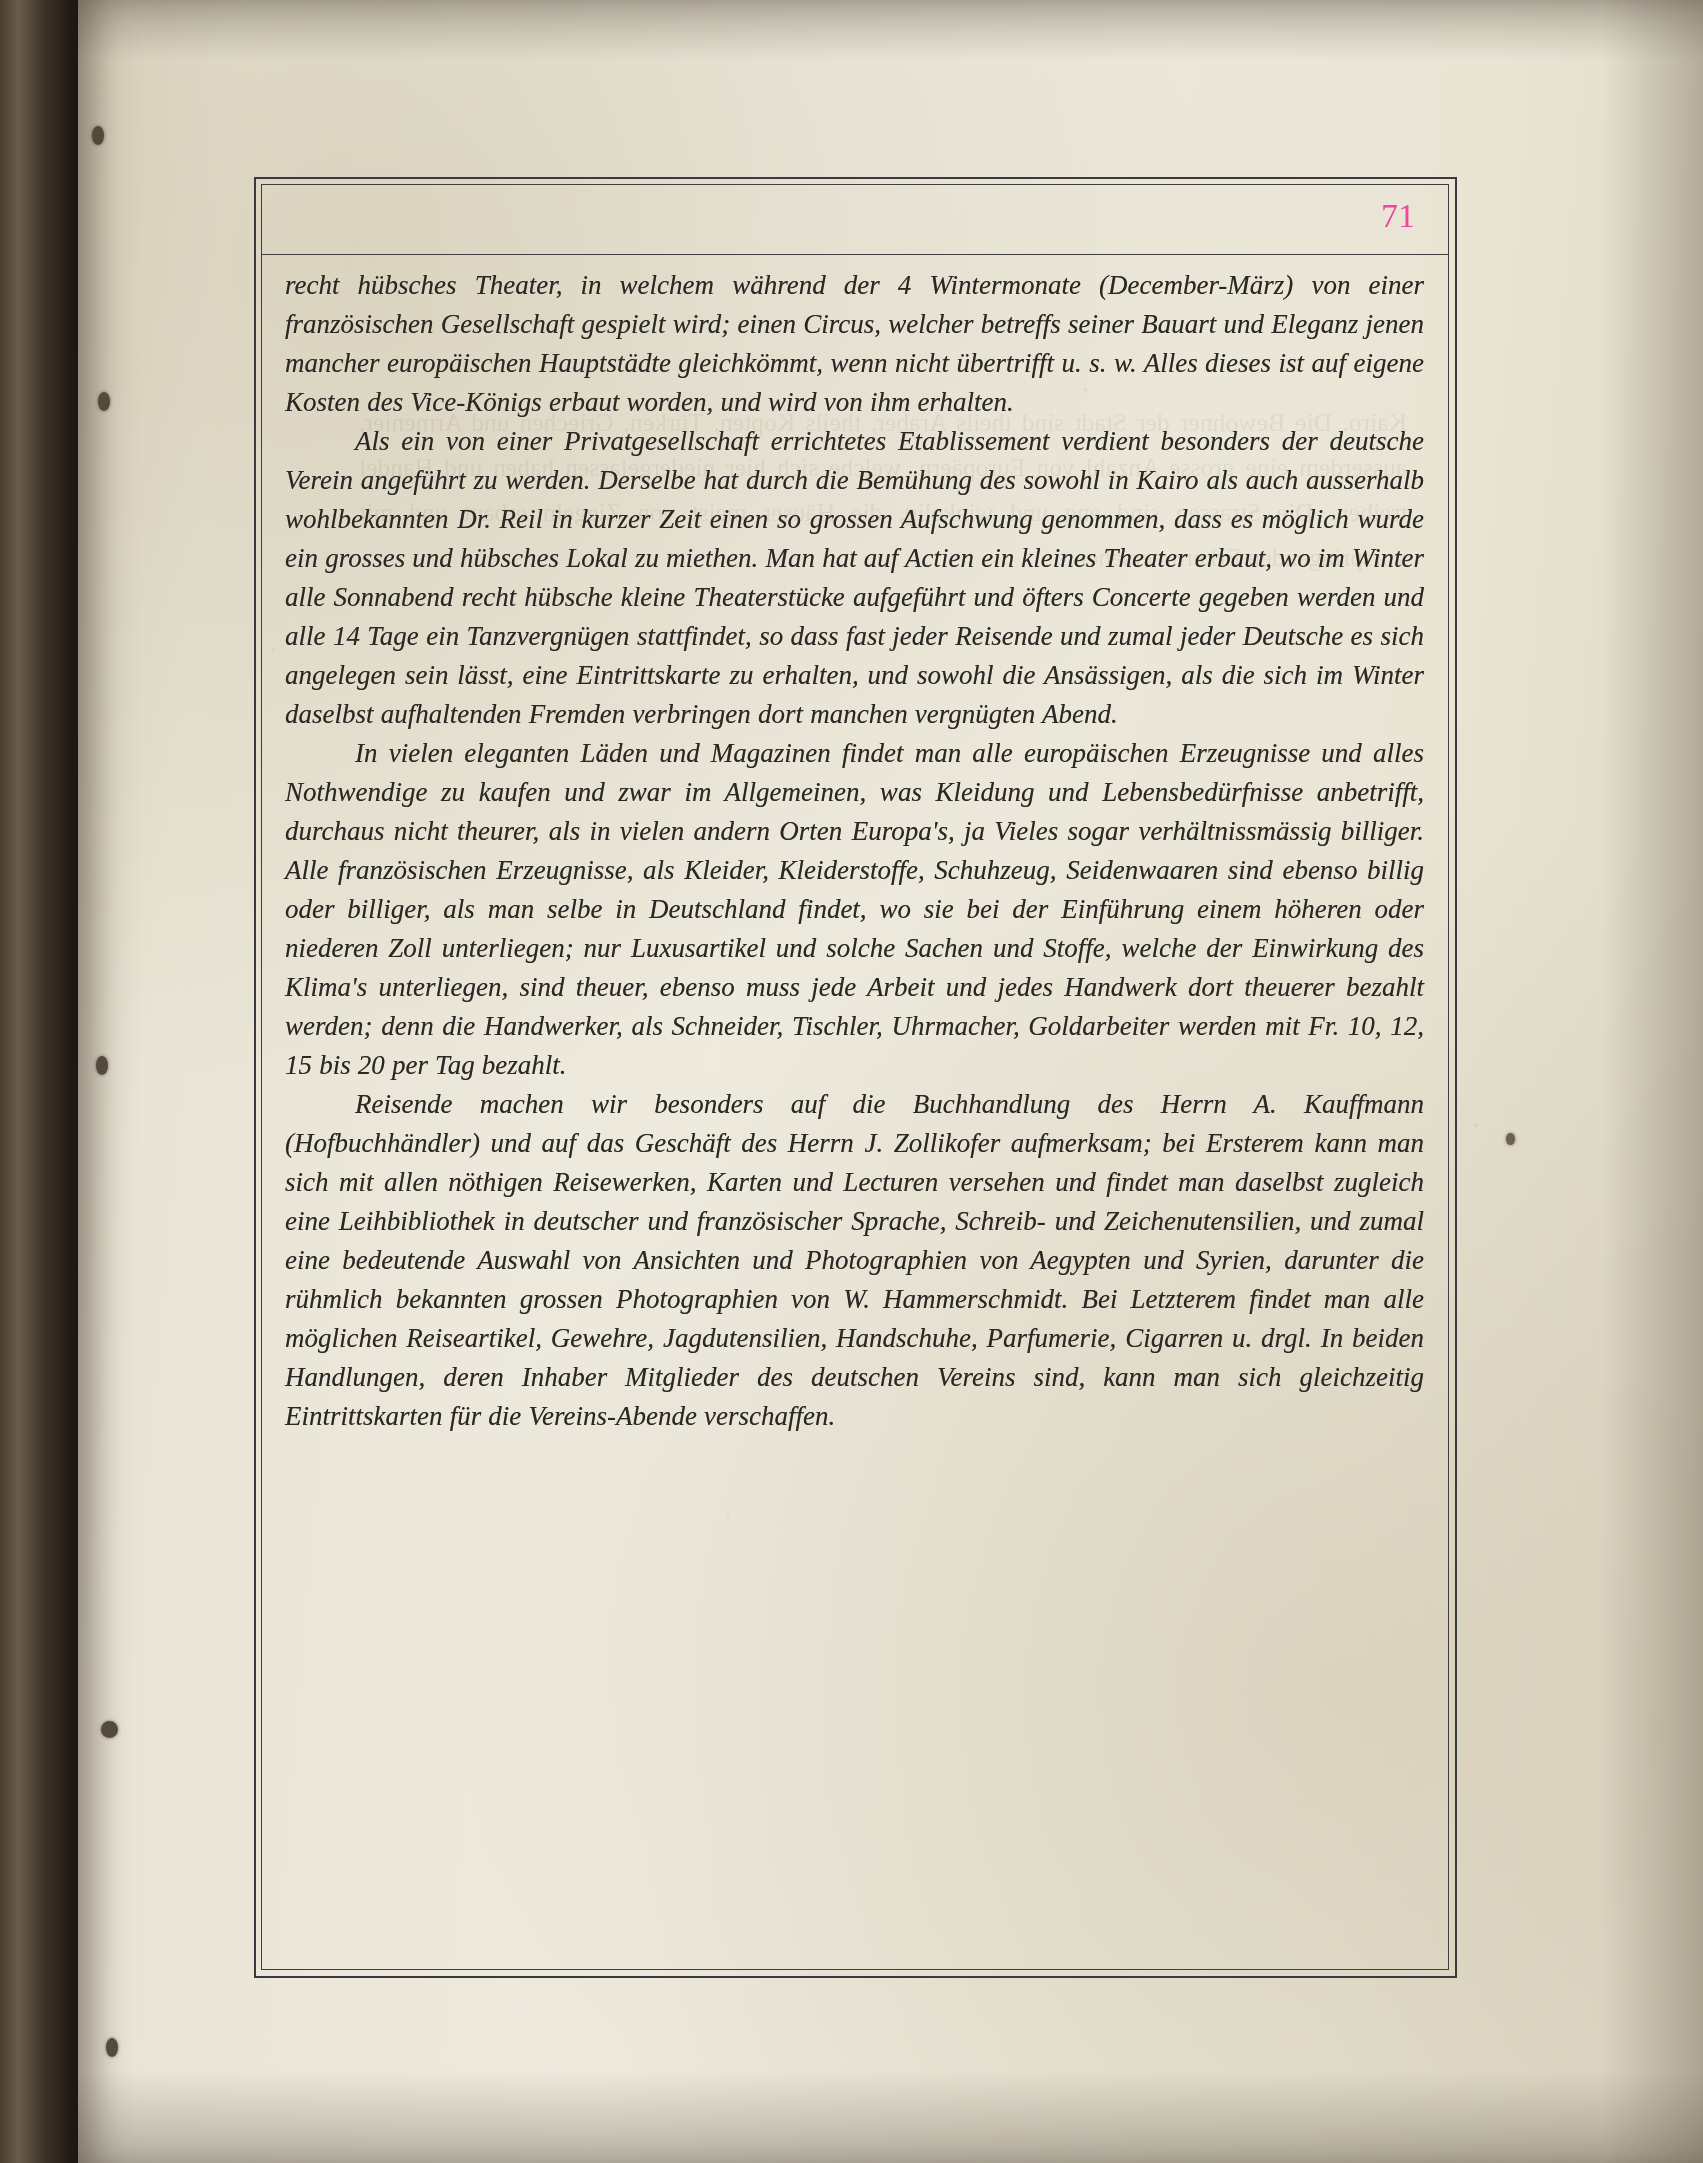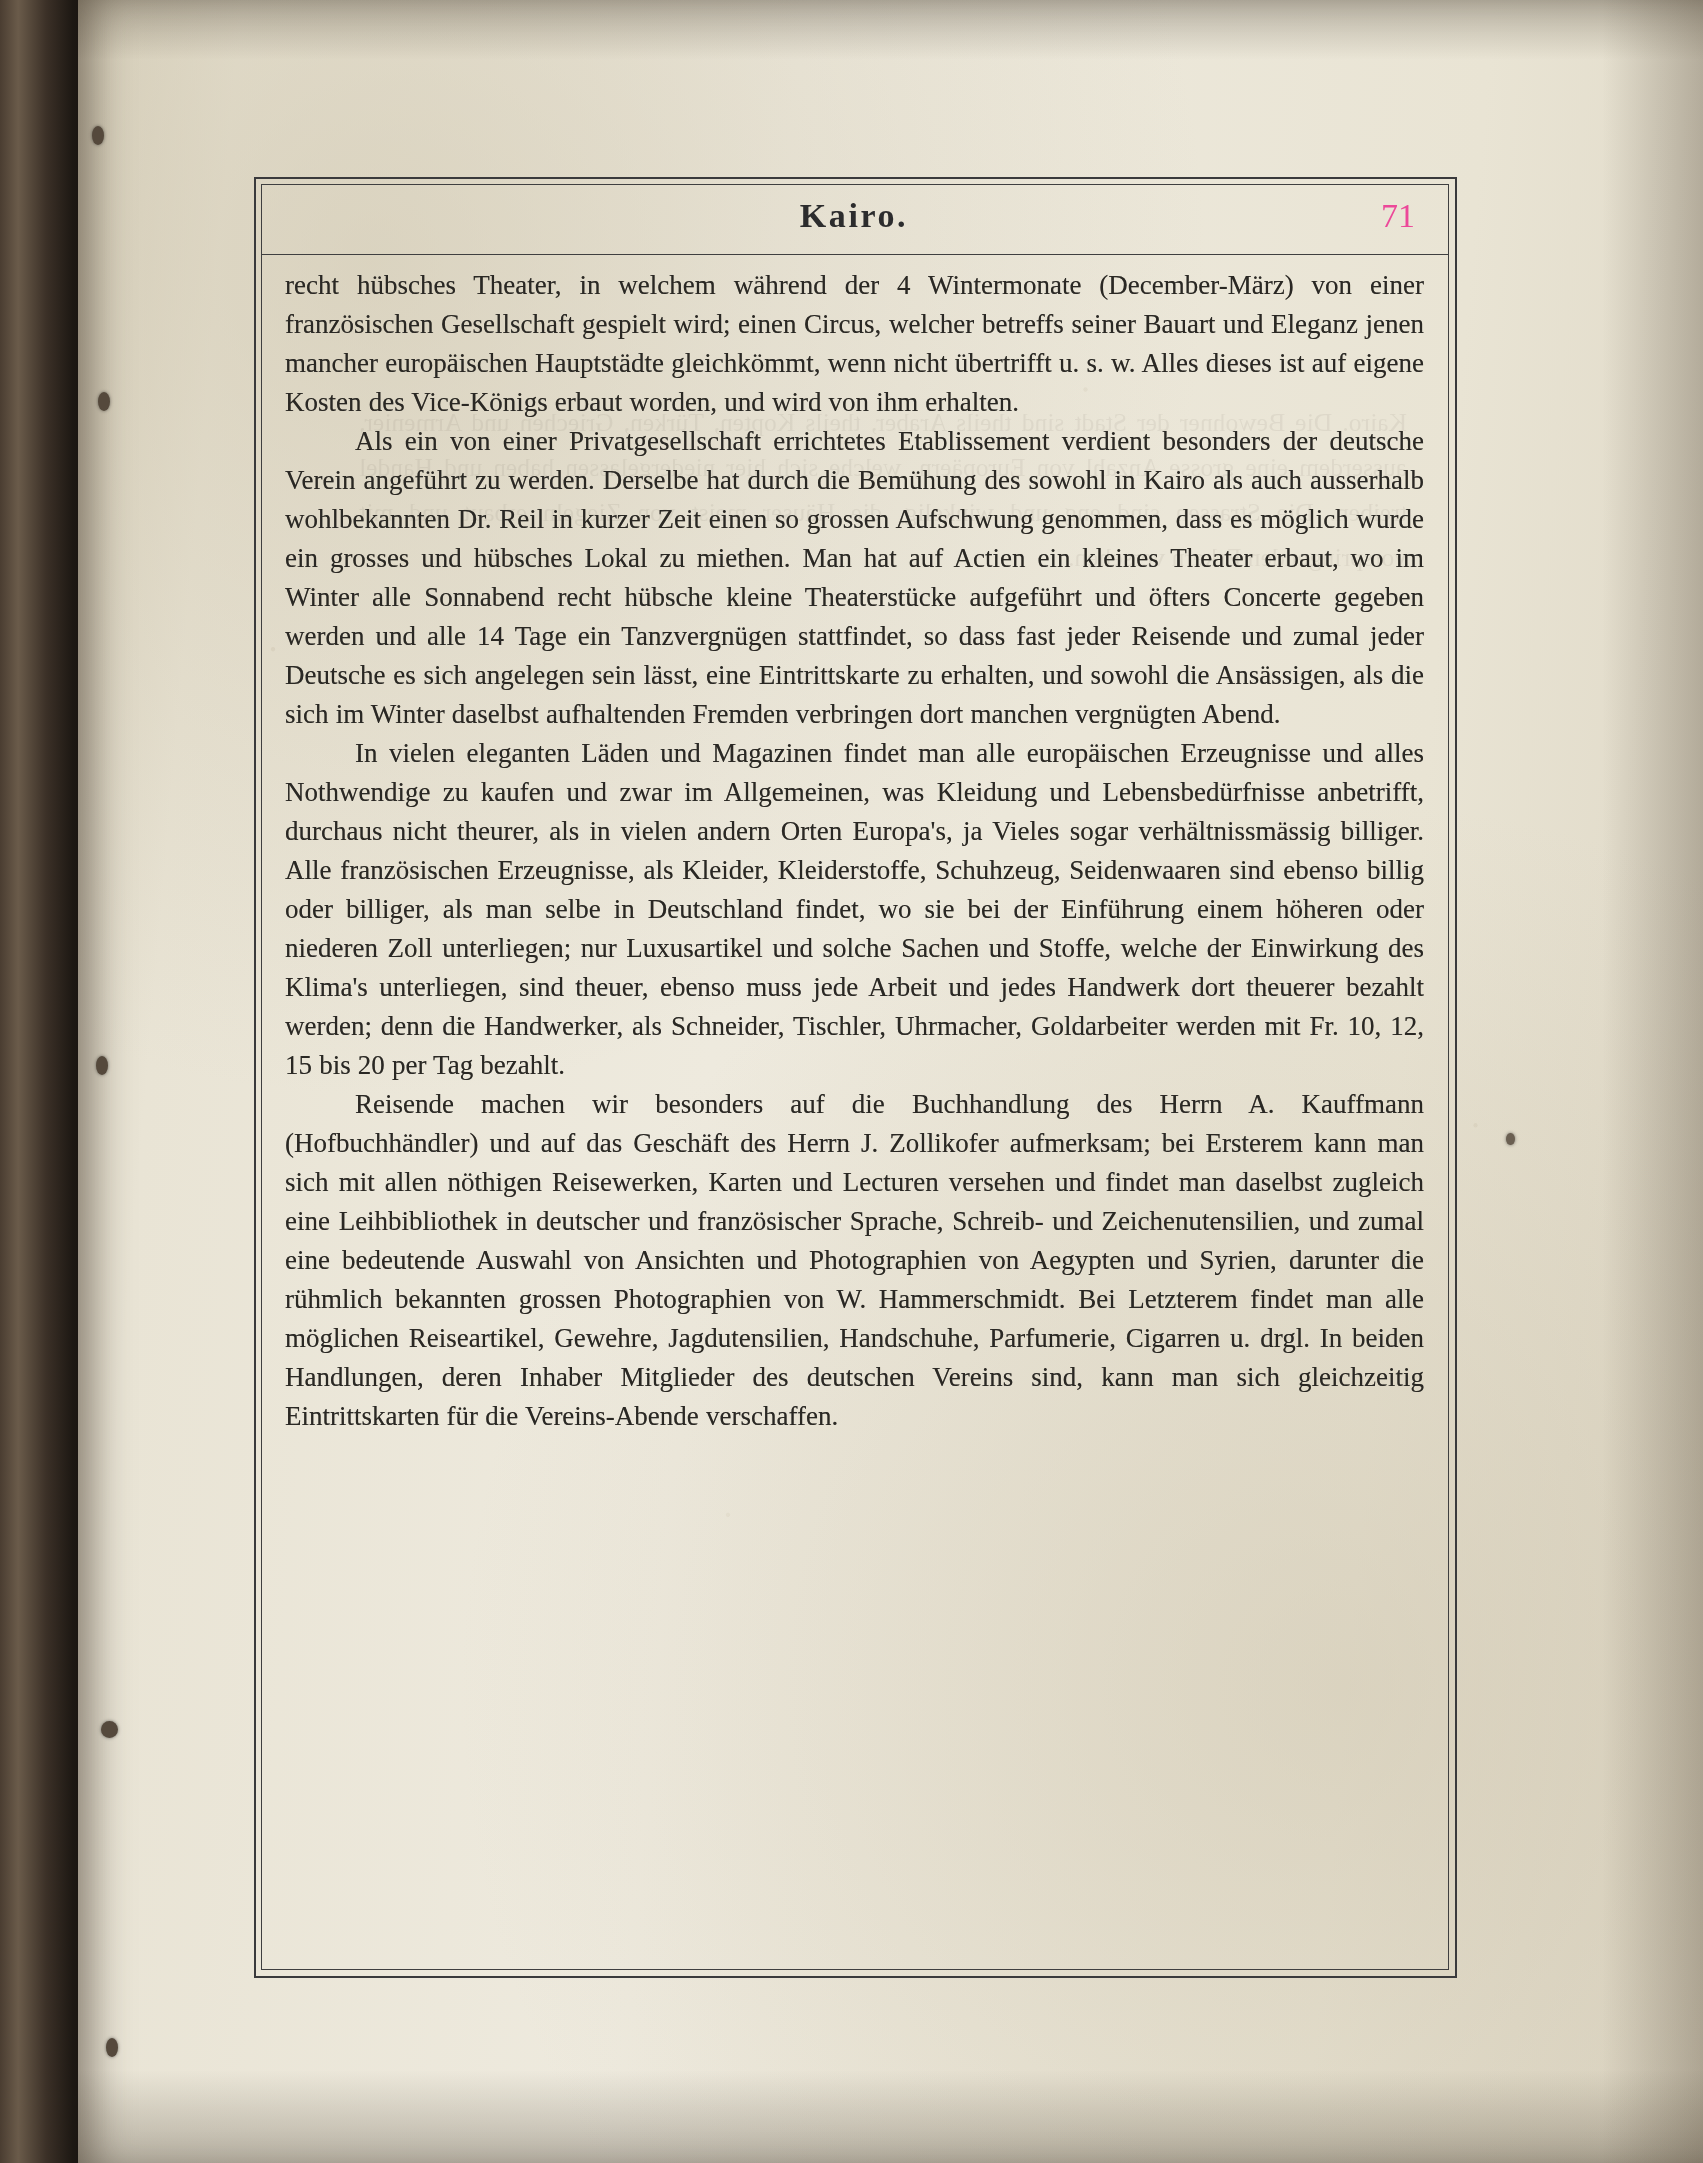--- a/index.html
+++ b/index.html
@@ -144,21 +144,21 @@
     word-spacing: 0.4px;
   }
   #body-text p {
     margin: 0;
     text-indent: 70px;
   }
   #body-text p.noindent {
     text-indent: 0;
   }
   
-  #body-text { text-shadow: 0 0 0.5px rgba(40,38,34,0.45); }
+  #body-text { text-shadow: 0 0 0.5px rgba(40,38,34,0.45); font-style: italic; }
 
   
   #edge-shadow {
     position: absolute;
     right: 0; top: 0;
     width: 102px; height: 2164px;
     background: linear-gradient(270deg, rgba(70,58,42,0.30) 0%, rgba(70,58,42,0) 100%);
     pointer-events: none;
   }
   #top-shadow {
@@ -195,21 +195,20 @@
   <div class="hole" style="left:98px; top:392px;"></div>
   <div class="hole" style="left:96px; top:1056px;"></div>
   <div class="hole" style="left:101px; top:1721px; width:17px; height:17px;"></div>
   <div class="hole" style="left:106px; top:2038px;"></div>
   <div class="hole" style="left:1506px; top:1133px; width:8.5px; height:12px; background:#6b6052;"></div>
 
   <div id="frame-outer"></div>
   <div id="frame-inner"></div>
 
   <div id="header">
-    <div id="running-title">Kairo.</div>
     <div id="page-number">71</div>
   </div>
   <div id="header-rule"></div>
 
   <div id="body-text">
     <p class="noindent">recht hübsches Theater, in welchem während der 4 Wintermonate (December-März) von einer französischen Gesellschaft gespielt wird; einen Circus, welcher betreffs seiner Bauart und Eleganz jenen mancher europäischen Hauptstädte gleichkömmt, wenn nicht übertrifft u. s. w. Alles dieses ist auf eigene Kosten des Vice-Königs erbaut worden, und wird von ihm erhalten.</p>
     <p>Als ein von einer Privatgesellschaft errichtetes Etablissement verdient besonders der deutsche Verein angeführt zu werden. Derselbe hat durch die Bemühung des sowohl in Kairo als auch ausserhalb wohlbekannten Dr. Reil in kurzer Zeit einen so grossen Aufschwung genommen, dass es möglich wurde ein grosses und hübsches Lokal zu miethen. Man hat auf Actien ein kleines Theater erbaut, wo im Winter alle Sonnabend recht hübsche kleine Theaterstücke aufgeführt und öfters Concerte gegeben werden und alle 14 Tage ein Tanzvergnügen stattfindet, so dass fast jeder Reisende und zumal jeder Deutsche es sich angelegen sein lässt, eine Eintrittskarte zu erhalten, und sowohl die Ansässigen, als die sich im Winter daselbst aufhaltenden Fremden verbringen dort manchen vergnügten Abend.</p>
     <p>In vielen eleganten Läden und Magazinen findet man alle europäischen Erzeugnisse und alles Nothwendige zu kaufen und zwar im Allgemeinen, was Kleidung und Lebensbedürfnisse anbetrifft, durchaus nicht theurer, als in vielen andern Orten Europa's, ja Vieles sogar verhältnissmässig billiger. Alle französischen Erzeugnisse, als Kleider, Kleiderstoffe, Schuhzeug, Seidenwaaren sind ebenso billig oder billiger, als man selbe in Deutschland findet, wo sie bei der Einführung einem höheren oder niederen Zoll unterliegen; nur Luxusartikel und solche Sachen und Stoffe, welche der Einwirkung des Klima's unterliegen, sind theuer, ebenso muss jede Arbeit und jedes Handwerk dort theuerer bezahlt werden; denn die Handwerker, als Schneider, Tischler, Uhrmacher, Goldarbeiter werden mit Fr. 10, 12, 15 bis 20 per Tag bezahlt.</p>
     <p>Reisende machen wir besonders auf die Buchhandlung des Herrn A. Kauffmann (Hofbuchhändler) und auf das Geschäft des Herrn J. Zollikofer aufmerksam; bei Ersterem kann man sich mit allen nöthigen Reisewerken, Karten und Lecturen versehen und findet man daselbst zugleich eine Leihbibliothek in deutscher und französischer Sprache, Schreib- und Zeichenutensilien, und zumal eine bedeutende Auswahl von Ansichten und Photographien von Aegypten und Syrien, darunter die rühmlich bekannten grossen Photographien von W. Hammerschmidt. Bei Letzterem findet man alle möglichen Reiseartikel, Gewehre, Jagdutensilien, Handschuhe, Parfumerie, Cigarren u. drgl. In beiden Handlungen, deren Inhaber Mitglieder des deutschen Vereins sind, kann man sich gleichzeitig Eintrittskarten für die Vereins-Abende verschaffen.</p>
   </div>

